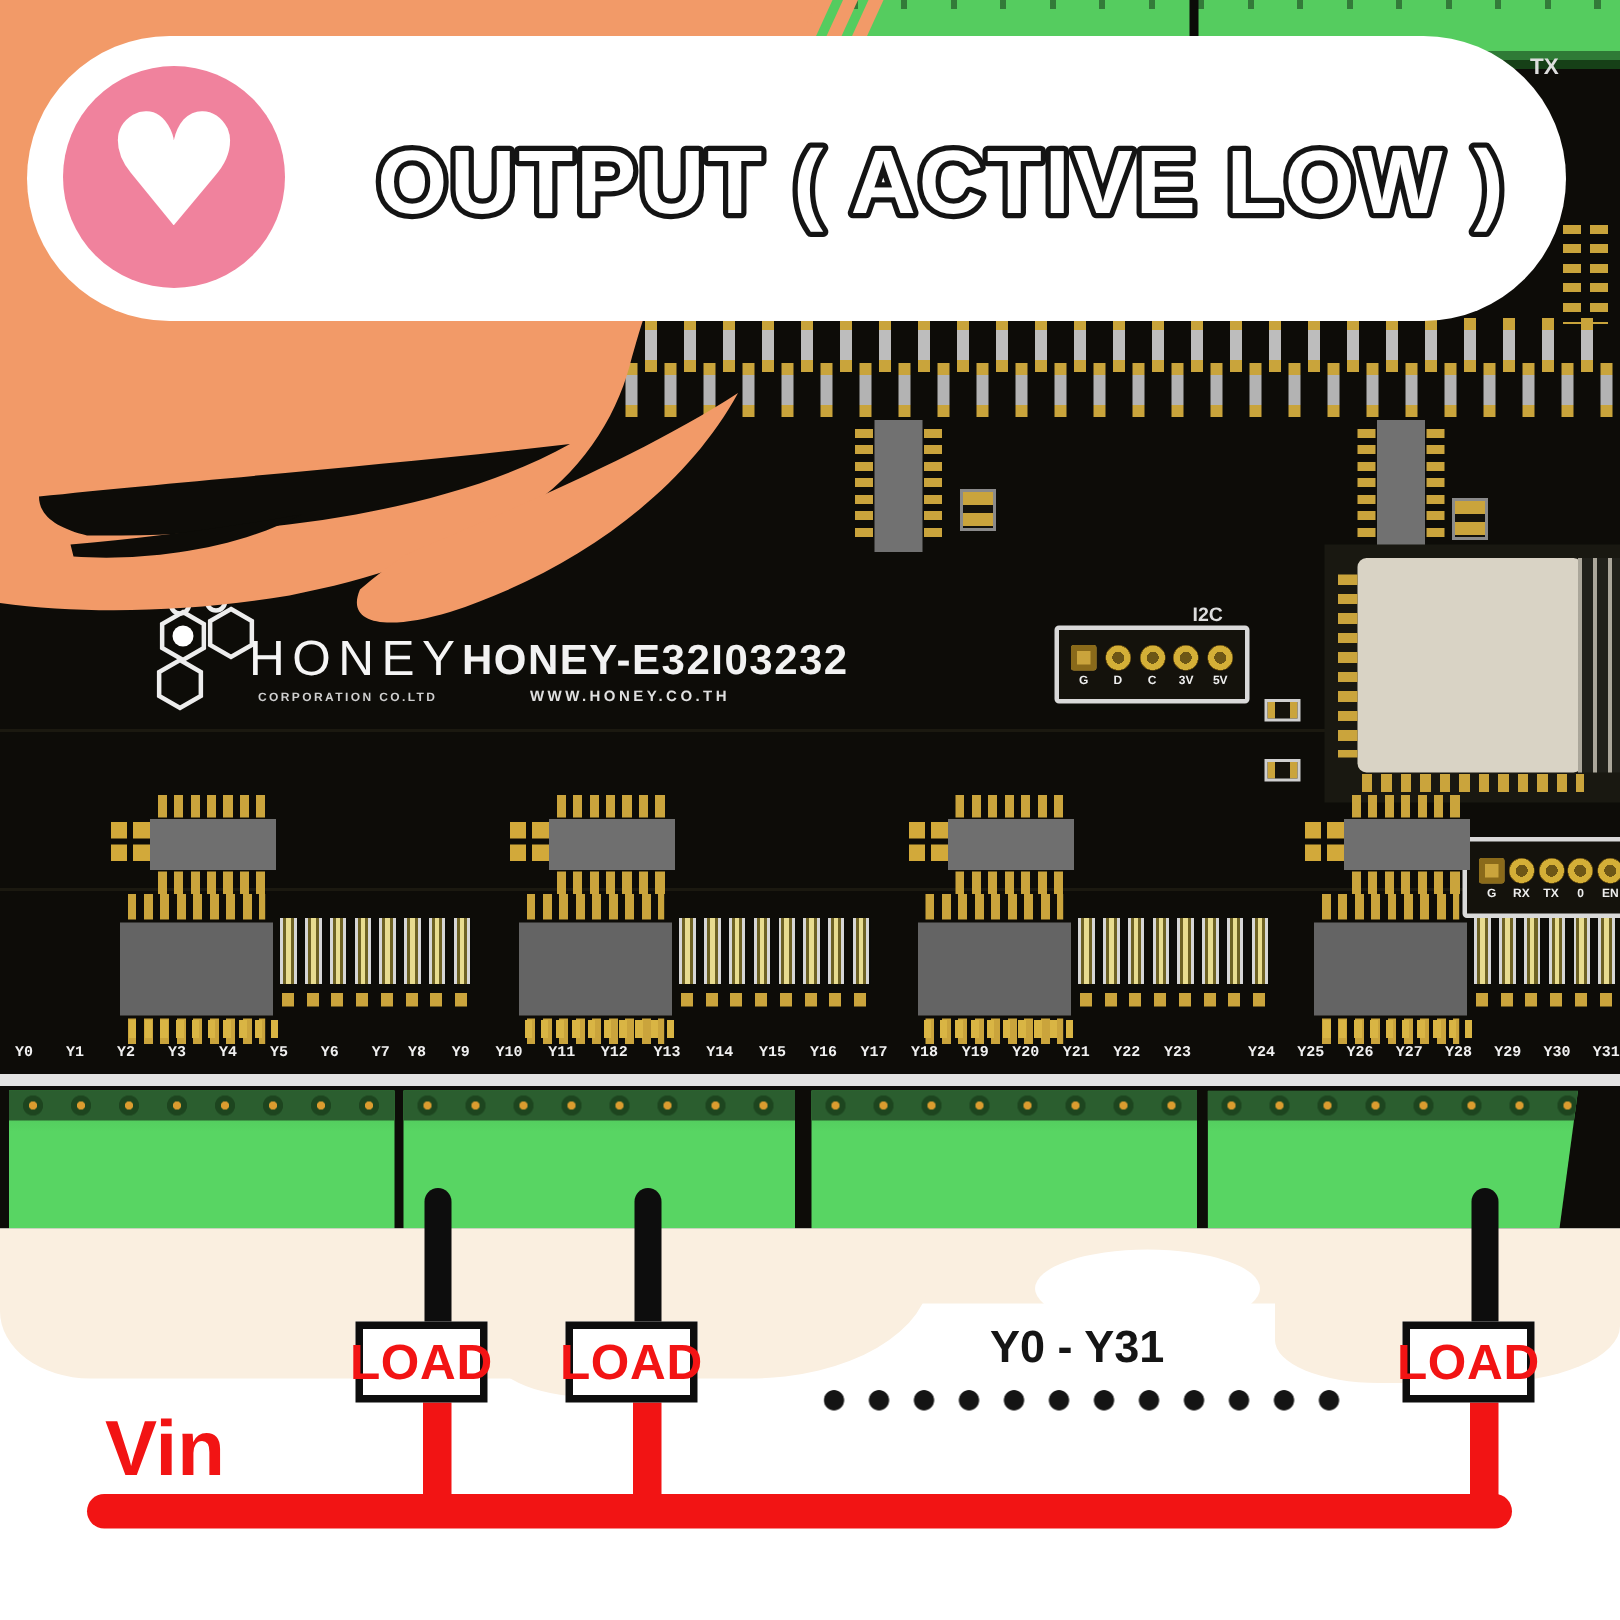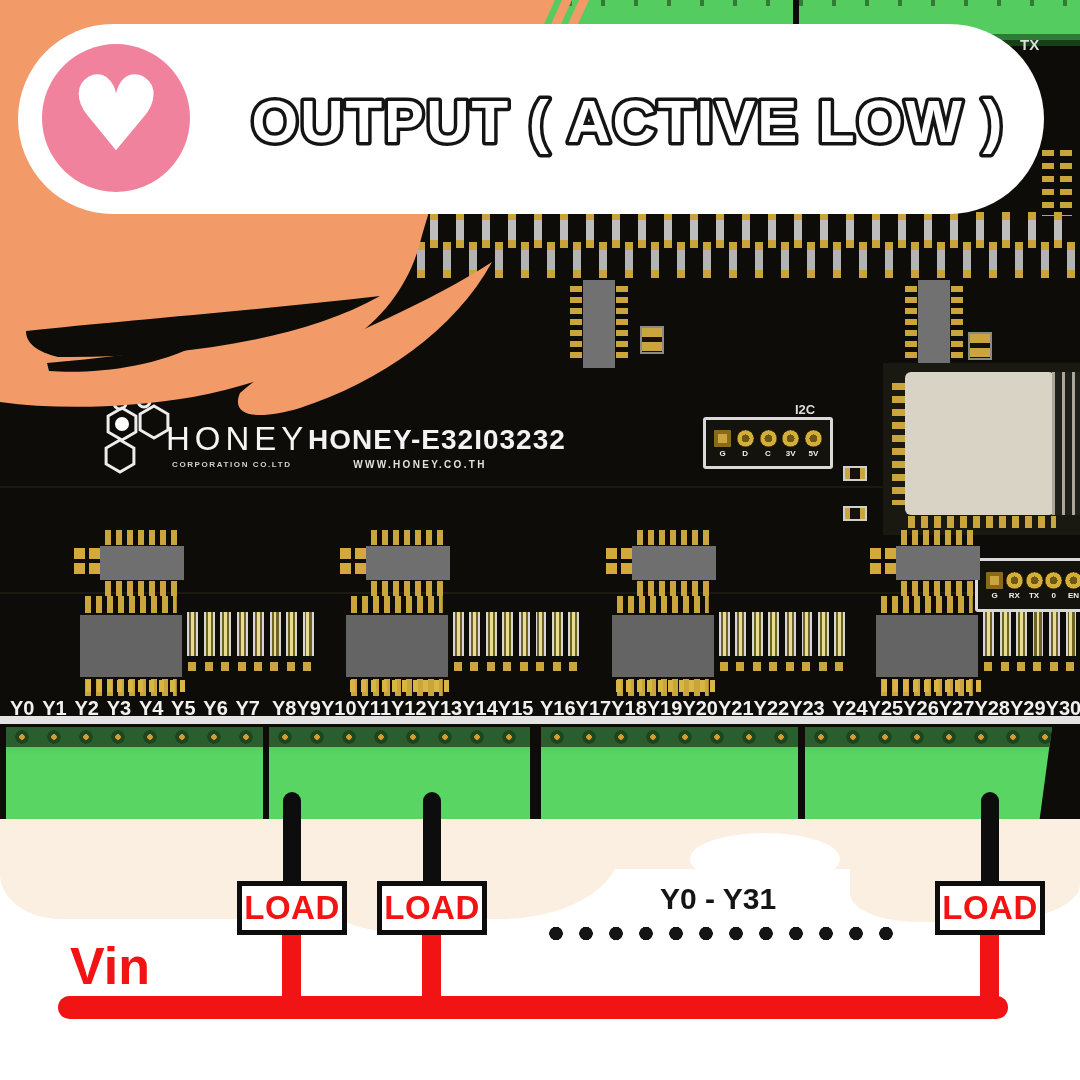--- a/index.html
+++ b/index.html
@@ -91,38 +91,38 @@
   .dstrip{position:absolute;top:612px;width:132px;height:60px;background-repeat:no-repeat;
     background-image:
       repeating-linear-gradient(90deg,#0b0b08 0 1px,#d6d6d6 1px 3px,#6e6224 3px 5px,#e8dc90 5px 8px,#6e6224 8px 10px,#d6d6d6 10px 12px,#0b0b08 12px 13px,rgba(0,0,0,0) 13px 16.5px),
       repeating-linear-gradient(90deg,#caa43c 0 8px,rgba(0,0,0,0) 8px 16.5px);
     background-size:132px 44px,130px 9px;background-position:0 0,2px 50px;}
 
   .pin-cluster{position:absolute;top:680px;width:100px;height:12px;
     background:repeating-linear-gradient(90deg,#d9b544 0 5px,rgba(0,0,0,0) 5px 10.5px);}
 
   .ygroup{position:absolute;top:697px;display:flex;justify-content:space-between;
-          font-size:20px;font-weight:bold;color:#f0f0f0;}
+          font-size:10px;font-weight:bold;color:#f0f0f0;font-family:Liberation Mono, monospace;}
   .edge-line{position:absolute;left:0;top:716px;width:1080px;height:8px;background:#e3e3e3;}
 
   .tblock{position:absolute;top:727px;height:92px;background:linear-gradient(180deg,#4cc257 0 8%,#58d563 30%);}
   .tb-top{height:20px;background-color:#2b5e2f;background-repeat:repeat-x;
     background-image:radial-gradient(circle at 16px 10px,#db9c2f 0 2.5px,#1d451f 3px 6.5px,rgba(0,0,0,0) 7px);
     background-size:32px 20px;}
   .tb4{clip-path:polygon(0 0,100% 0,95% 100%,0 100%);}
 
   
   .bottom{position:absolute;left:0;top:819px;width:1080px;height:261px;background:#fff;z-index:2;}
   .blob{position:absolute;background:#faefe0;}
 
   
   .wire-black{position:absolute;width:18px;background:#0d0d0d;border-radius:9px 9px 0 0;
               top:792px;height:94px;z-index:6;}
   .wire-red{position:absolute;width:19px;background:#f21414;top:932px;height:70px;z-index:6;}
-  .loadbox{position:absolute;top:881px;width:110px;height:54px;background:#fff;border:5px solid #0d0d0d;
+  .loadbox{position:absolute;top:881px;width:88px;height:54px;background:#fff;border:5px solid #0d0d0d;
            display:flex;align-items:center;justify-content:center;z-index:7;
            font-size:33px;font-weight:900;letter-spacing:.5px;color:#f21414;}
   .bus{position:absolute;left:58px;top:996px;width:950px;height:23px;background:#f21414;border-radius:12px;z-index:6;}
   .vin{position:absolute;left:70px;top:936px;font-size:52px;font-weight:900;color:#f21414;z-index:7;}
   .range{position:absolute;left:660px;top:882px;font-size:30px;font-weight:800;color:#151515;z-index:7;}
   .dots{position:absolute;left:549px;top:926px;width:345px;height:15px;z-index:7;background-repeat:repeat-x;
     background-image:radial-gradient(circle at 7px 7.5px,#141414 0 6.5px,rgba(0,0,0,0) 7px);
     background-size:30px 15px;}
   .limit-note{position:absolute;left:64px;top:1022px;font-size:35px;font-weight:800;color:#141414;z-index:7;}
 

